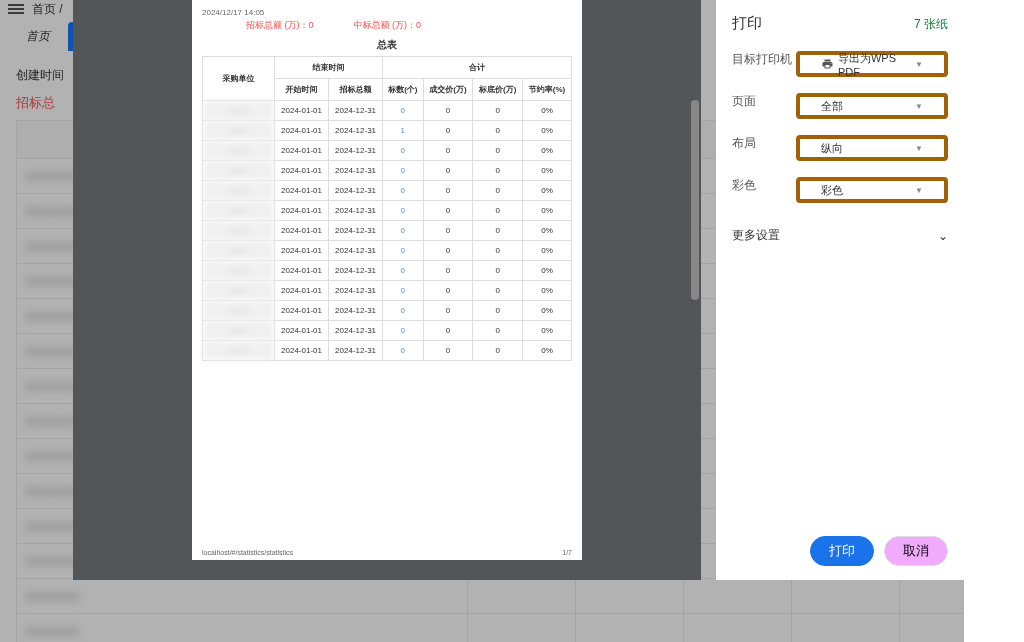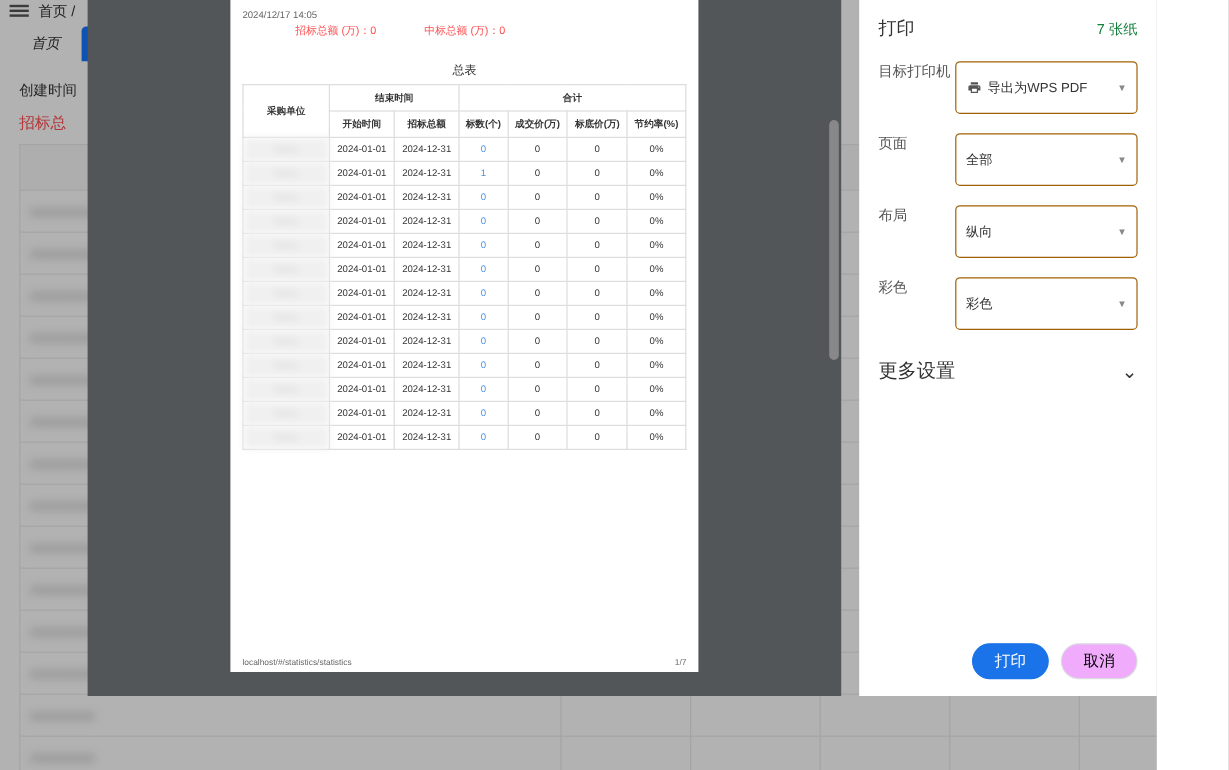--- a/index.html
+++ b/index.html
@@ -21,39 +21,39 @@
     .bg-table td:first-child { text-align: left; }
     .blur { filter: blur(4px); color: #999; }
     
     .modal-overlay { position: absolute; left: 0; top: 0; right: 0; bottom: 0; background: rgba(0,0,0,0.3); display: flex; }
     
     .print-preview { position: absolute; left: 73px; top: 0; width: 628px; height: 580px; background: #525659; padding: 0; overflow: hidden; }
     .preview-page { background: #ffffff; margin: 0 auto; width: 390px; height: 560px; padding: 8px 10px; position: relative; margin-top: 0; }
     .preview-date { font-size: 8px; color: #666; }
     .preview-totals { display: flex; gap: 40px; margin-top: 2px; font-size: 9px; margin-left: 44px; }
     .preview-totals span { color: #ff4d4f; }
-    .preview-title { text-align: center; font-size: 10px; font-weight: normal; margin: 20px 0 4px; }
+    .preview-title { text-align: center; font-size: 10px; font-weight: bold; margin: 6px 0 4px; }
     .preview-table { width: 100%; border-collapse: collapse; font-size: 8px; }
     .preview-table th, .preview-table td { border: 1px solid #ddd; padding: 5px 2px; text-align: center; }
     .preview-table .unit-col { width: 72px; }
     .preview-table .blur-cell { filter: blur(3px); background: #f0f0f0; color: #ccc; }
     .preview-table .blue { color: #4a90e2; }
     .preview-footer { position: absolute; bottom: 4px; left: 10px; right: 10px; display: flex; justify-content: space-between; font-size: 7px; color: #666; }
     .scrollbar { position: absolute; right: 2px; top: 100px; width: 8px; height: 200px; background: #888; border-radius: 4px; }
     
     .print-panel { position: absolute; right: 60px; top: 0; width: 248px; height: 580px; background: #fff; padding: 14px 16px; }
     .panel-header { display: flex; justify-content: space-between; align-items: baseline; margin-bottom: 18px; }
     .panel-title { font-size: 15px; }
     .sheet-count { font-size: 12px; color: #15803d; }
     .panel-row { display: flex; margin-bottom: 16px; }
     .panel-label { width: 64px; font-size: 12px; color: #555; }
-    .panel-select { flex: 1; height: 44px; border: 1px solid #a16207; border-radius: 4px; padding: 0 8px; font-size: 11px; display: flex; align-items: center; justify-content: space-between; color: #333; background: #fff; cursor: pointer; }
+    .panel-select { flex: 1; height: 26px; border: 4px solid #a16207; border-radius: 4px; padding: 0 21px; font-size: 11px; display: flex; align-items: center; justify-content: space-between; color: #333; background: #fff; cursor: pointer; }
     .panel-select .arrow { color: #888; font-size: 8px; }
     .printer-icon { width: 14px; height: 12px; margin-right: 4px; }
-    .more-settings { display: flex; justify-content: space-between; align-items: center; margin-top: 24px; font-size: 16px; cursor: pointer; }
+    .more-settings { display: flex; justify-content: space-between; align-items: center; margin-top: 24px; font-size: 12px; cursor: pointer; }
     .panel-buttons { position: absolute; bottom: 14px; right: 16px; display: flex; gap: 10px; }
     .btn { padding: 5px 18px; border-radius: 16px; border: 1px solid #dadce0; background: #f0abfc; font-size: 13px; cursor: pointer; }
     .btn-primary { background: #1a73e8; border-color: #1a73e8; color: #fff; }
     
     .far-right { position: absolute; right: 0; top: 0; width: 60px; height: 642px; background: #fff; }
   </style>
 </head>
 <body>
 
 <div class="background-page">

